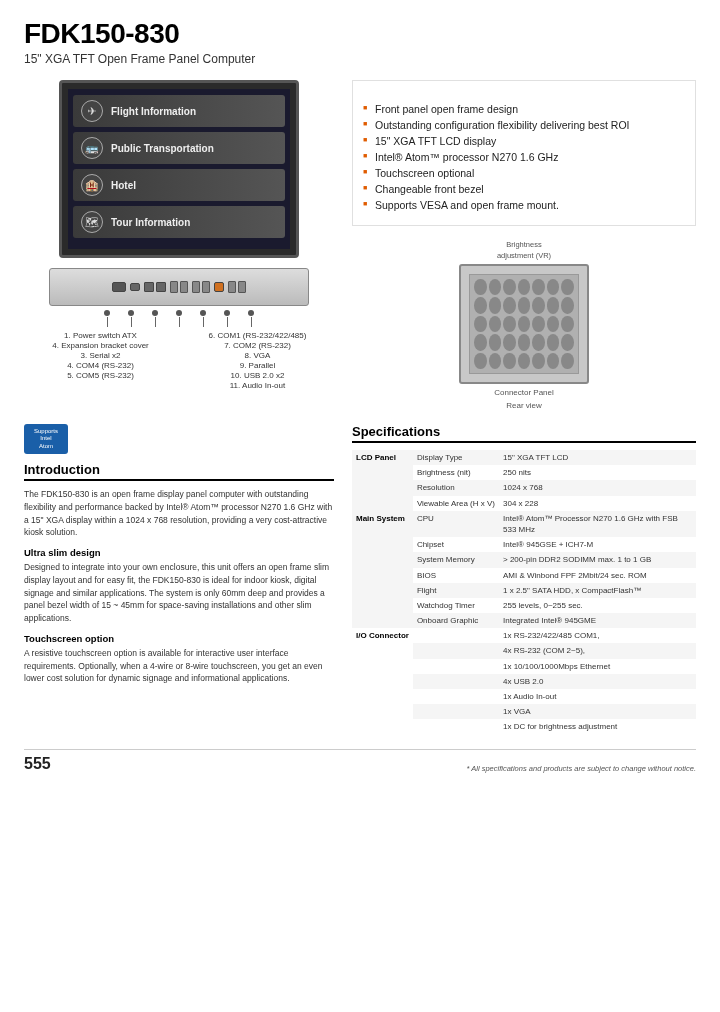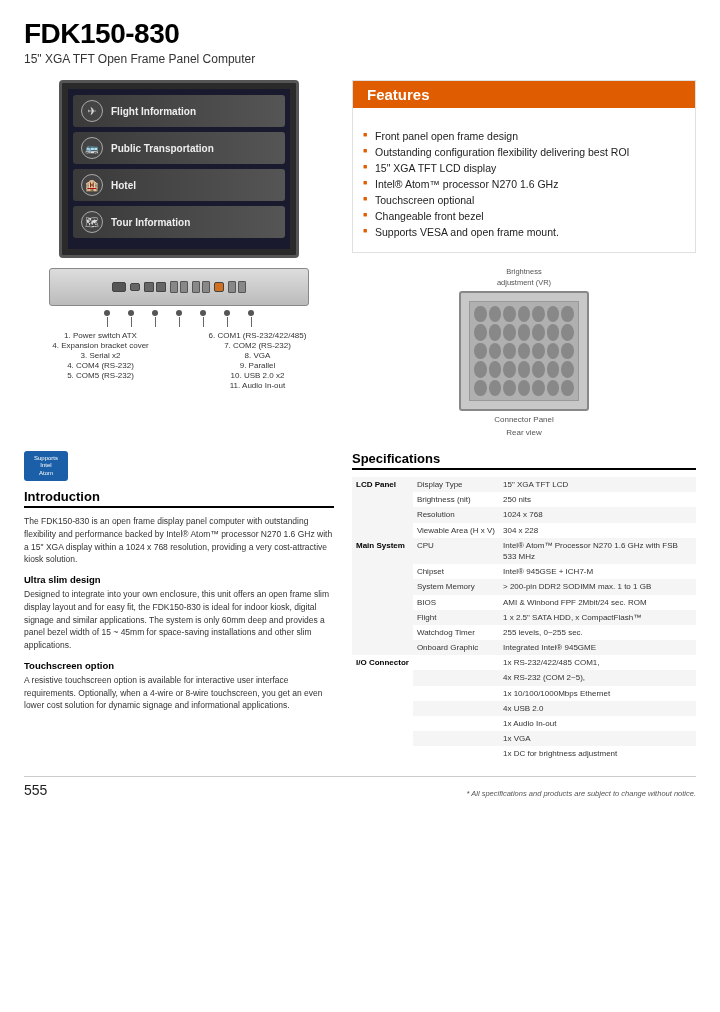--- a/index.html
+++ b/index.html
@@ -296,22 +296,22 @@
 
     .page-footer {
       display: flex;
       justify-content: space-between;
       align-items: flex-end;
       margin-top: 14px;
       border-top: 1px solid #ccc;
       padding-top: 5px;
     }
     .page-number {
-      font-size: 14px;
-      font-weight: normal;
+      font-size: 16px;
+      font-weight: bold;
     }
     .footer-note {
       font-size: 7.5px;
       color: #555;
       font-style: italic;
     }
   </style>
 </head>
 <body>
 
@@ -408,21 +408,20 @@
         <div>10. USB 2.0 x2</div>
         <div></div>
         <div>11. Audio In-out</div>
       </div>
     </div>
   </div>
 
   <div class="right-col">
 
     <div class="features-box">
-      <div class="features-header">Features</div>
       <ul class="features-list">
         <li>Front panel open frame design</li>
         <li>Outstanding configuration flexibility delivering best ROI</li>
         <li>15" XGA TFT LCD display</li>
         <li>Intel® Atom™ processor N270 1.6 GHz</li>
         <li>Touchscreen optional</li>
         <li>Changeable front bezel</li>
         <li>Supports VESA and open frame mount.</li>
       </ul>
     </div>

